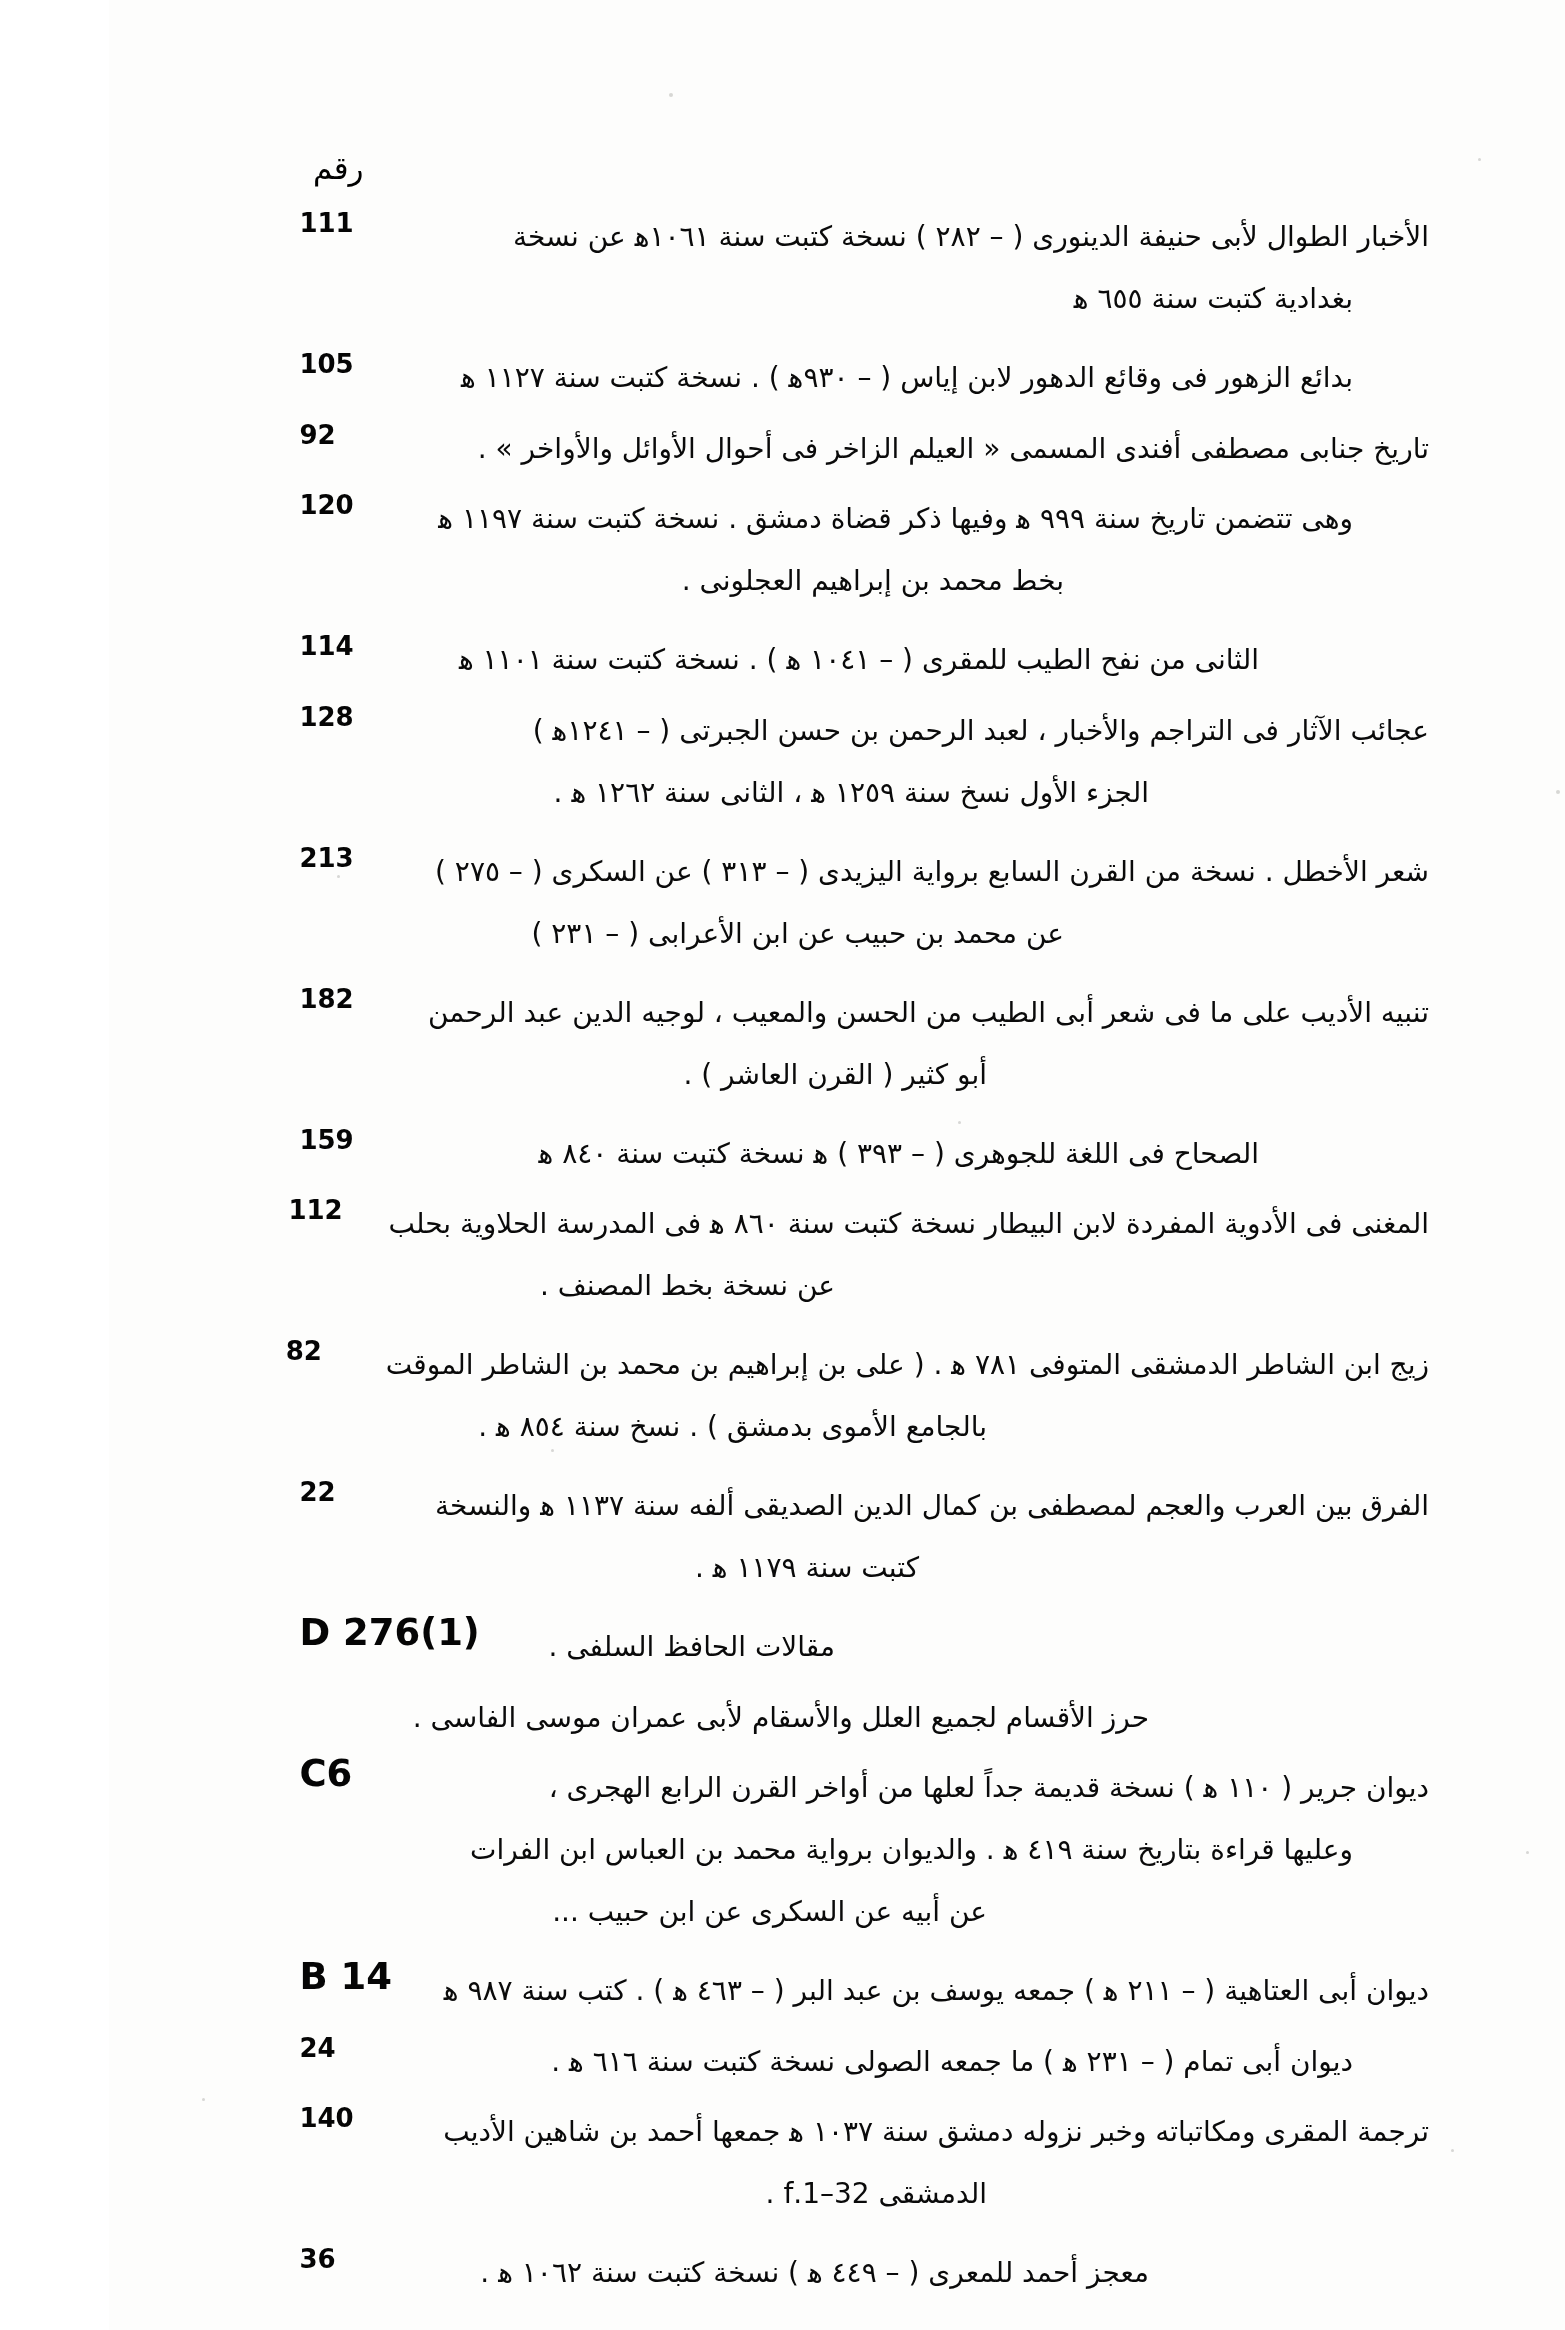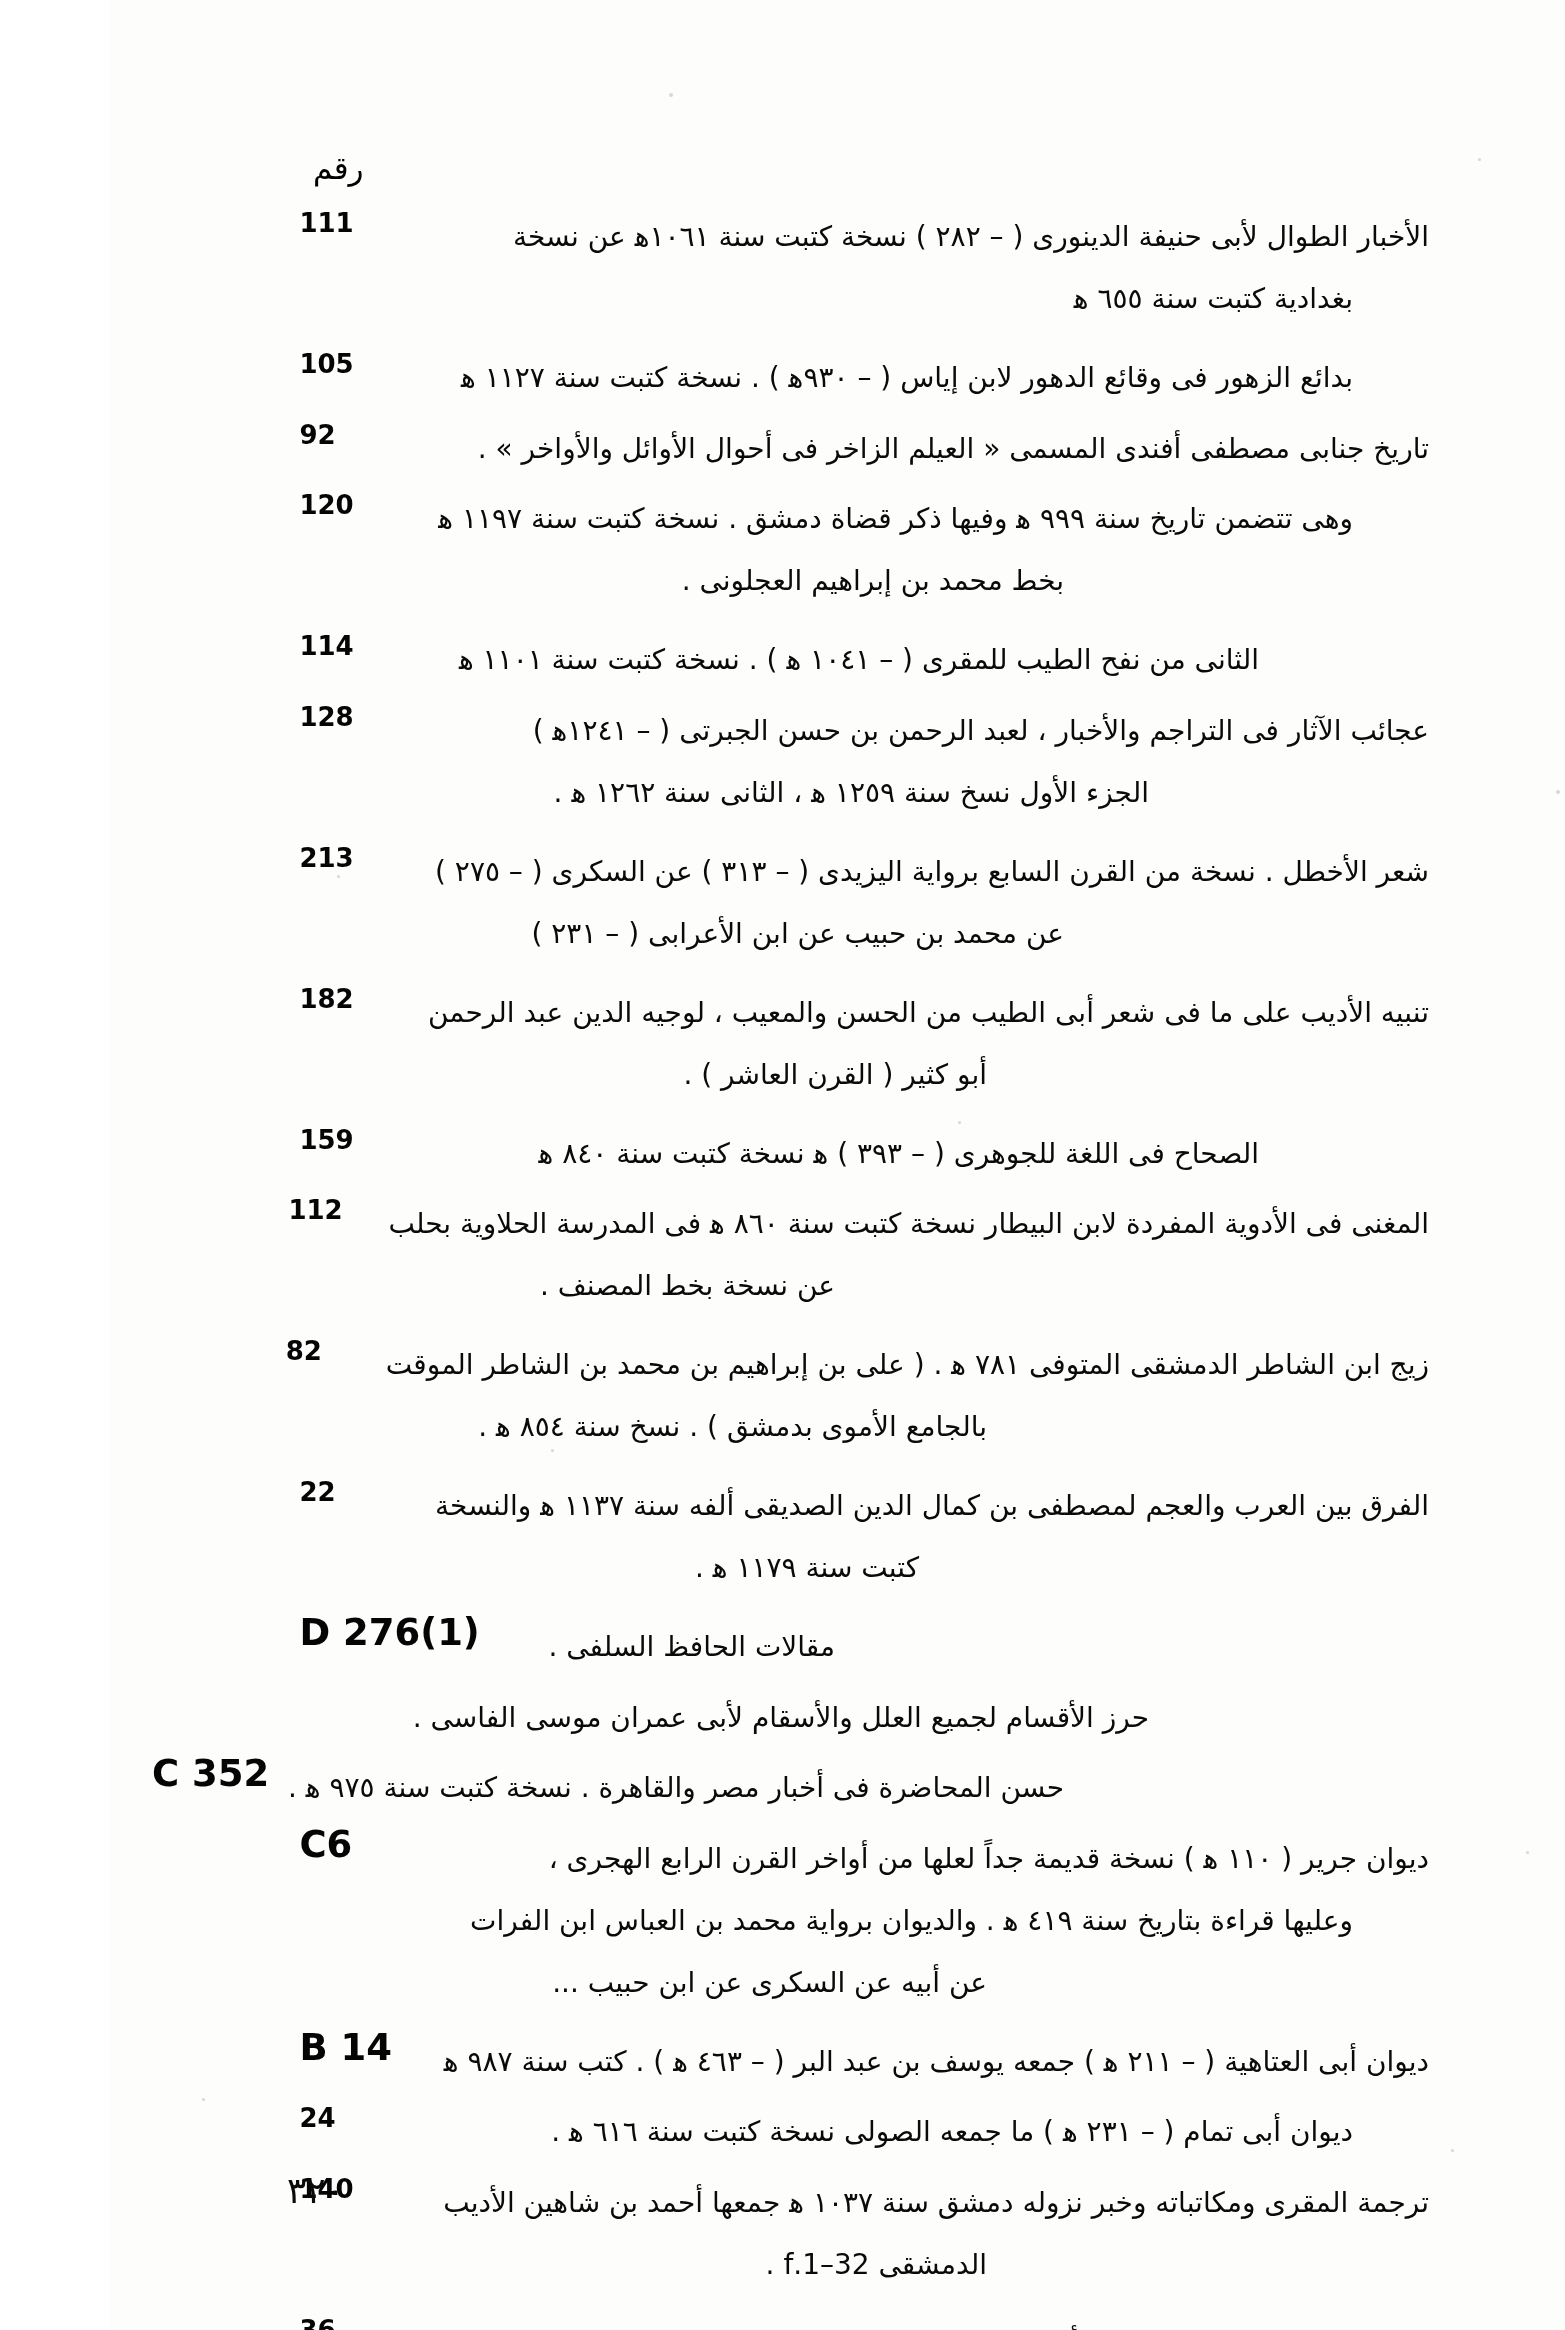--- a/index.html
+++ b/index.html
@@ -236,26 +236,20 @@
       </div>
     </div>
 
     <div class="entry tight">
       <div class="num wide"></div>
       <div class="body">
         <div class="line full indent-3">حرز الأقسام لجميع  العلل والأسقام لأبى  عمران موسى  الفاسى .</div>
       </div>
     </div>
 
-    <div class="entry tight">
-      <div class="num wide lat">C 352</div>
-      <div class="body">
-        <div class="line full indent-4">حسن المحاضرة فى  أخبار مصر والقاهرة . نسخة كتبت سنة ٩٧٥ ﻫ .</div>
-      </div>
-    </div>
 
     <div class="entry">
       <div class="num wide lat">C6</div>
       <div class="body">
         <div class="line full">ديوان جرير ( ١١٠ ﻫ ) نسخة قديمة  جداً  لعلها من أواخر القرن الرابع الهجرى ،</div>
         <div class="line full indent-1">وعليها قراءة بتاريخ  سنة ٤١٩ ﻫ . والديوان  برواية محمد بن العباس  ابن الفرات</div>
         <div class="line full indent-5">عن أبيه عن السكرى عن ابن حبيب ...</div>
       </div>
     </div>
 
@@ -283,18 +277,15 @@
 
     <div class="entry">
       <div class="num">36</div>
       <div class="body">
         <div class="line full indent-3">معجز أحمد للمعرى ( – ٤٤٩ ﻫ )  نسخة كتبت سنة ١٠٦٢ ﻫ .</div>
       </div>
     </div>
 
   </div>
 
-  <div class="folio">
-    <span class="folio-num">٣٢٠</span>
-  </div>
 
 </div>
 
 
 </body></html>

